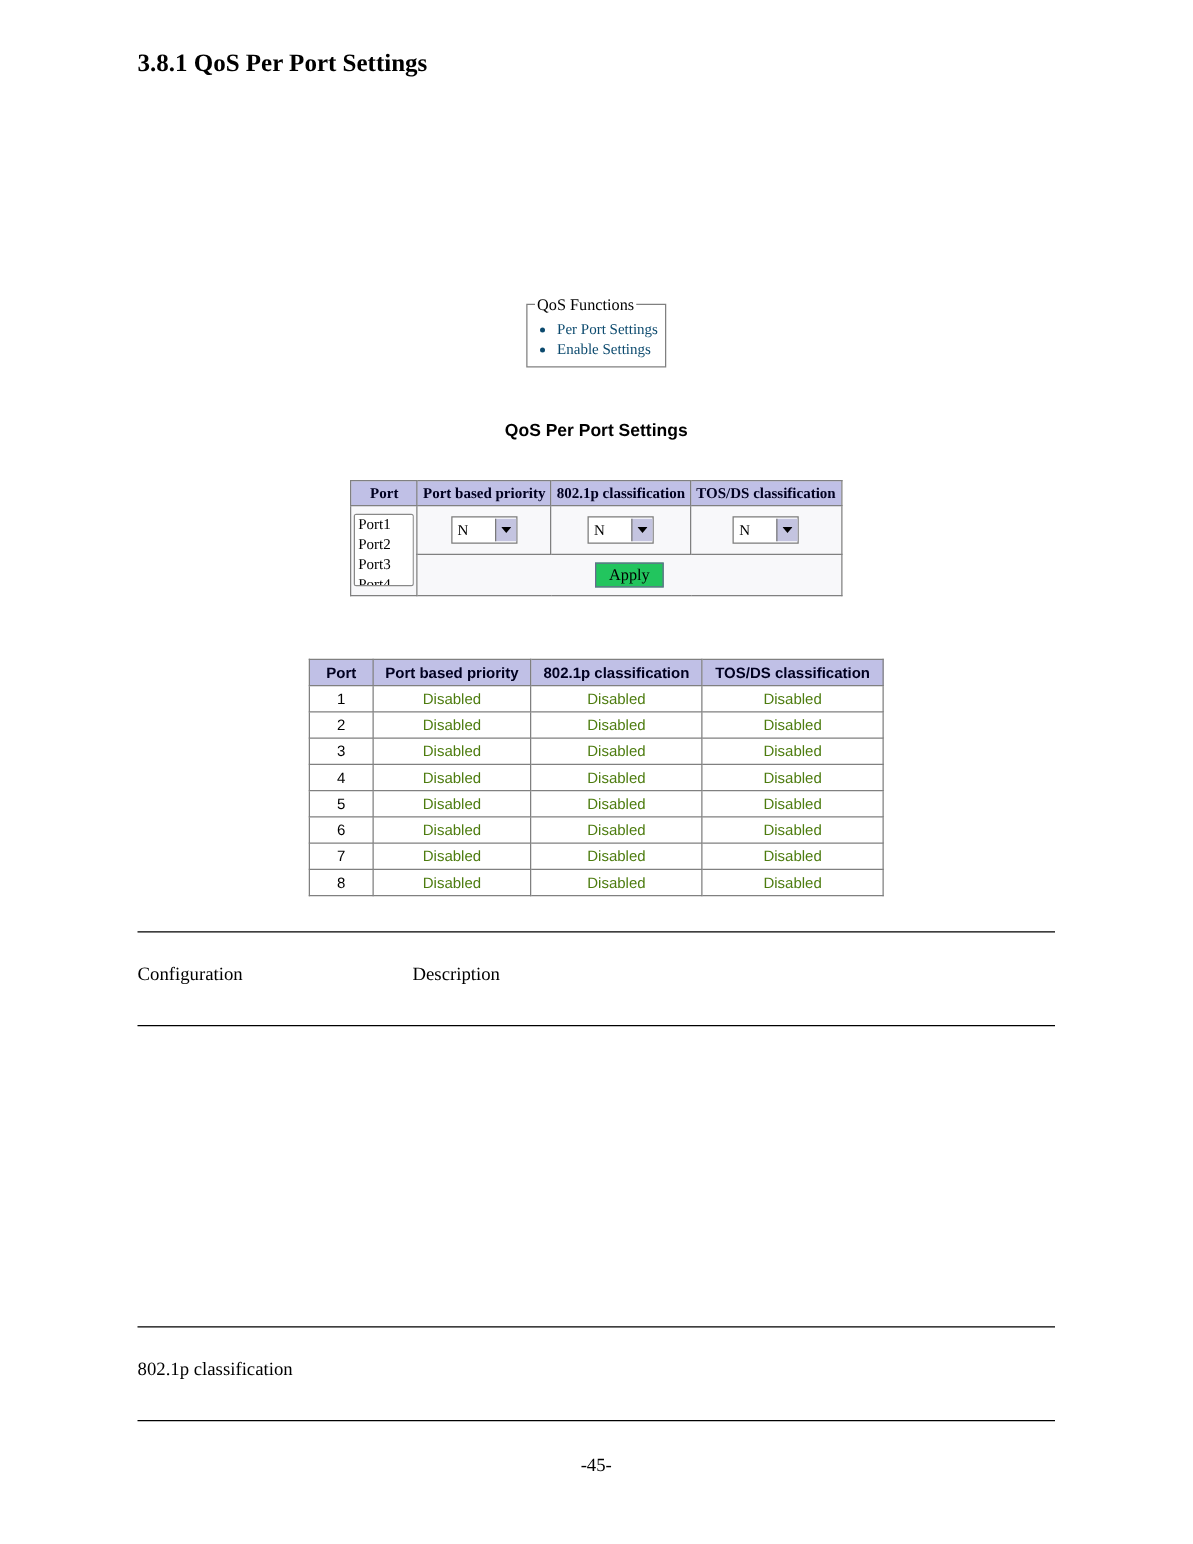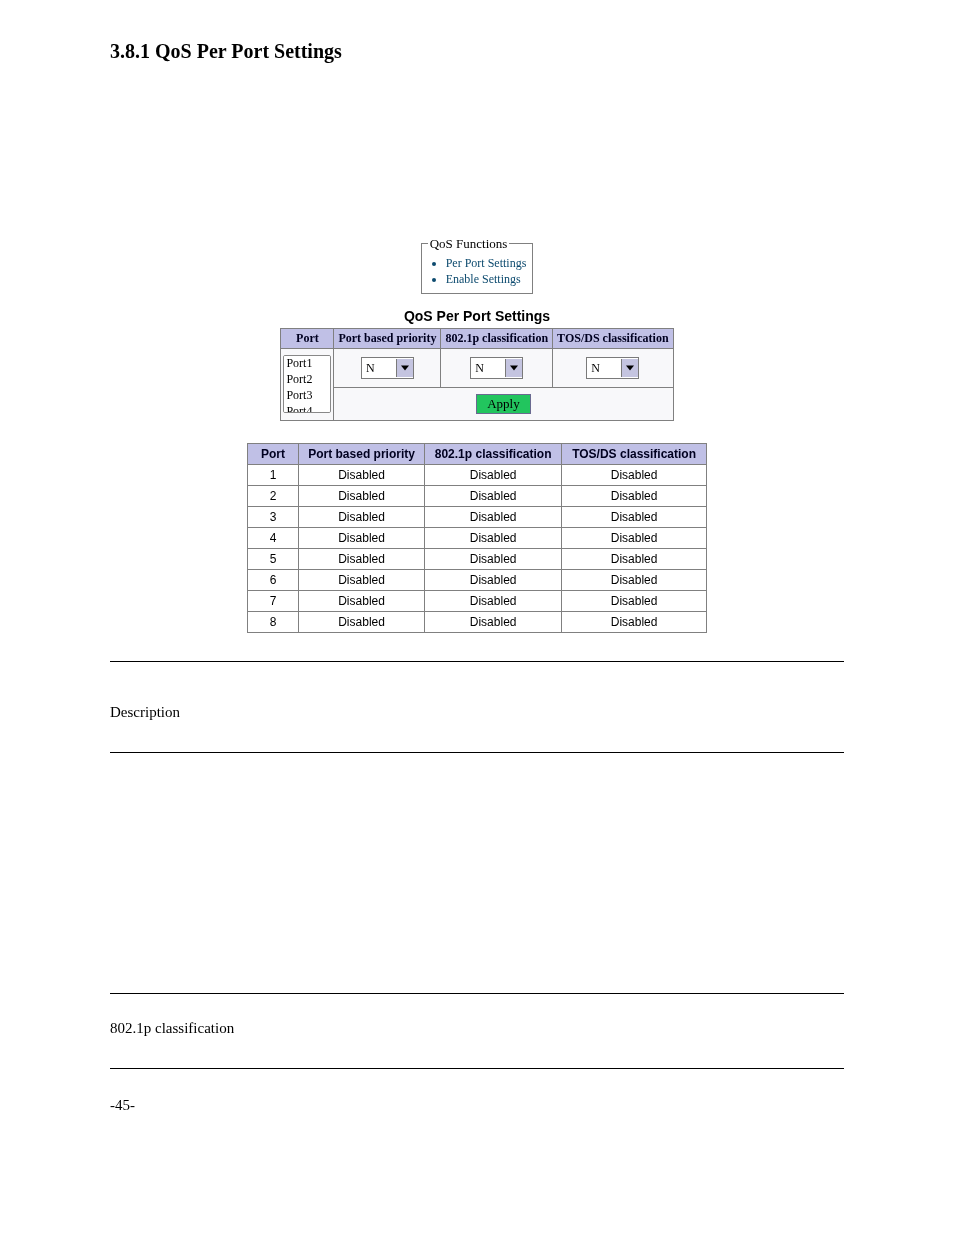--- a/index.html
+++ b/index.html
@@ -8,20 +8,21 @@
     color: #000;
     background: #fff;
     margin: 0;
     padding: 40px 110px;
   }
   .center-wrap {
     display: flex;
     flex-direction: column;
     align-items: center;
     margin-top: 180px;
+    gap: 28px;
   }
   .fieldset-box {
     border: 1px solid #808080;
     padding: 4px 6px 6px 6px;
     position: relative;
     margin-bottom: 14px;
     font-family: "Times New Roman", serif;
   }
   .fieldset-box .legend {
     position: relative;
@@ -123,21 +124,21 @@
     font-weight: bold;
     color: #000020;
   }
   table.status td {
     border: 1px solid #808080;
     padding: 3px 4px;
     text-align: center;
     background: #fff;
   }
   table.status td.val {
-    color: #000000;
+    color: #4d7c0f;
     margin-left: 20px;
   }
   .big-hr {
     border: none;
     border-top: 1px solid #000;
     margin: 28px 0 22px 0;
   }
   .big-hr2 {
     border: none;
     border-top: 1px solid #000;
@@ -148,26 +149,26 @@
     font-family: "Times New Roman", serif;
     font-size: 15px;
     line-height: 1.6;
     margin-top: 6px;
   }
   .desc-row .label {
     width: 220px;
   }
   .desc-row .text {
     flex: 1;
-    margin-top: 16px;
   }
   .footer {
     margin-top: 28px;
     font-family: "Times New Roman", serif;
     font-size: 15px;
+    text-align: center;
   }
 </style>
 </head>
 <body>
 
 <div style="font-family:'Times New Roman',serif;font-size:20px;font-weight:bold;">
   <span>3.8.1</span> <span>QoS Per Port Settings</span>
 </div>
 
 <div class="center-wrap">
@@ -294,20 +295,21 @@
           <td class="val">Disabled</td>
           <td class="val">Disabled</td>
           <td class="val">Disabled</td>
         </tr>
       </tbody>
   </table>
 </div>
 
 <hr class="big-hr">
 <div class="desc-row">
+  <div class="label">Configuration</div>
   <div class="text">Description</div>
 </div>
 <hr class="big-hr">
 
 <hr class="big-hr2">
 <div class="desc-row">
   <div class="label">802.1p classification</div>
 </div>
 <hr class="big-hr">
 

